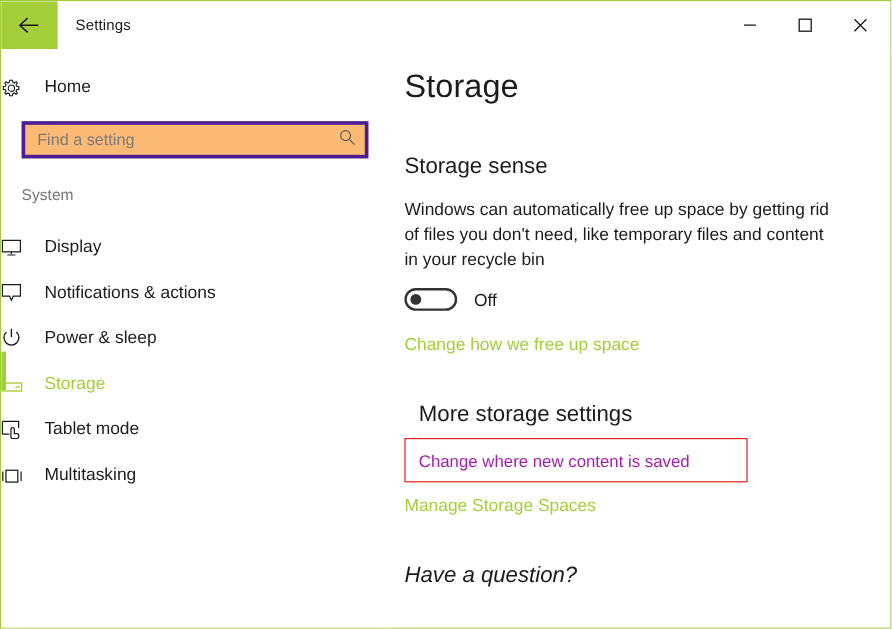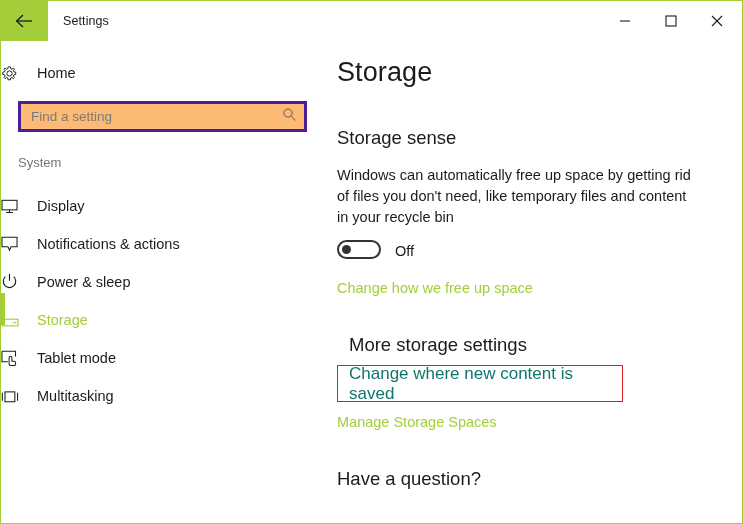--- a/index.html
+++ b/index.html
@@ -261,30 +261,30 @@
   #change-content-box {
     margin-top: 9px;
     width: 286px;
     height: 37px;
     box-sizing: border-box;
     border: 1px solid #E02020;
     display: flex;
     align-items: center;
   }
   #change-content-link {
-    font-size: 17px;
-    color: #0f766e;
+    font-size: 14px;
+    color: #a21caf;
     text-decoration: none;
     cursor: pointer;
     padding-left: 11px;
   }
 
   #manage-storage-link { margin-top: 12px; }
 
-  #have-question-heading { margin-top: 37px; }
+  #have-question-heading { margin-top: 37px; font-style: italic; }
 </style>
 </head>
 <body>
 
 <div id="app-window">
 
   <div id="titlebar">
 
     <div id="back-button">
       <span>

